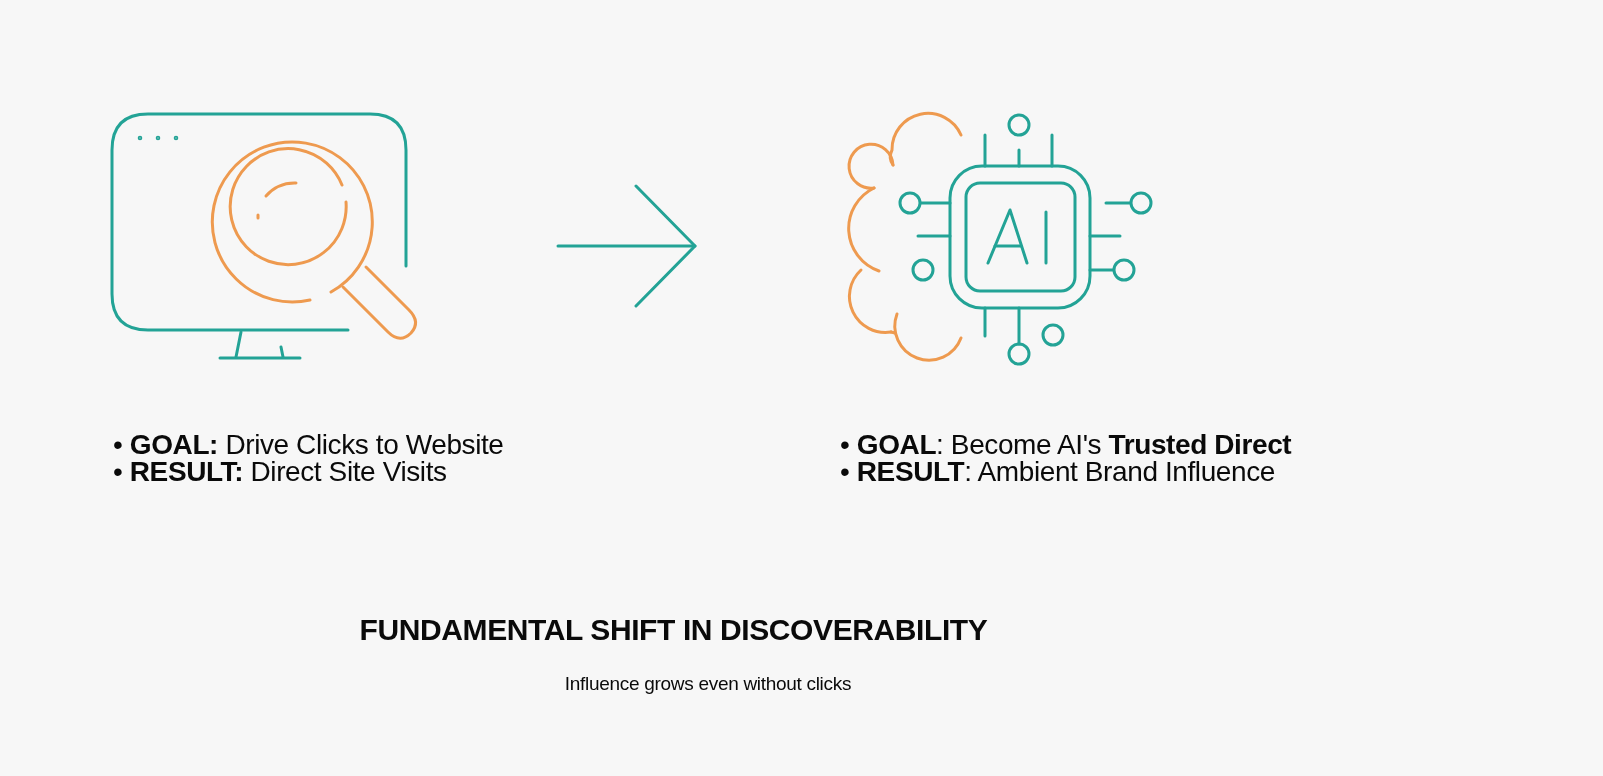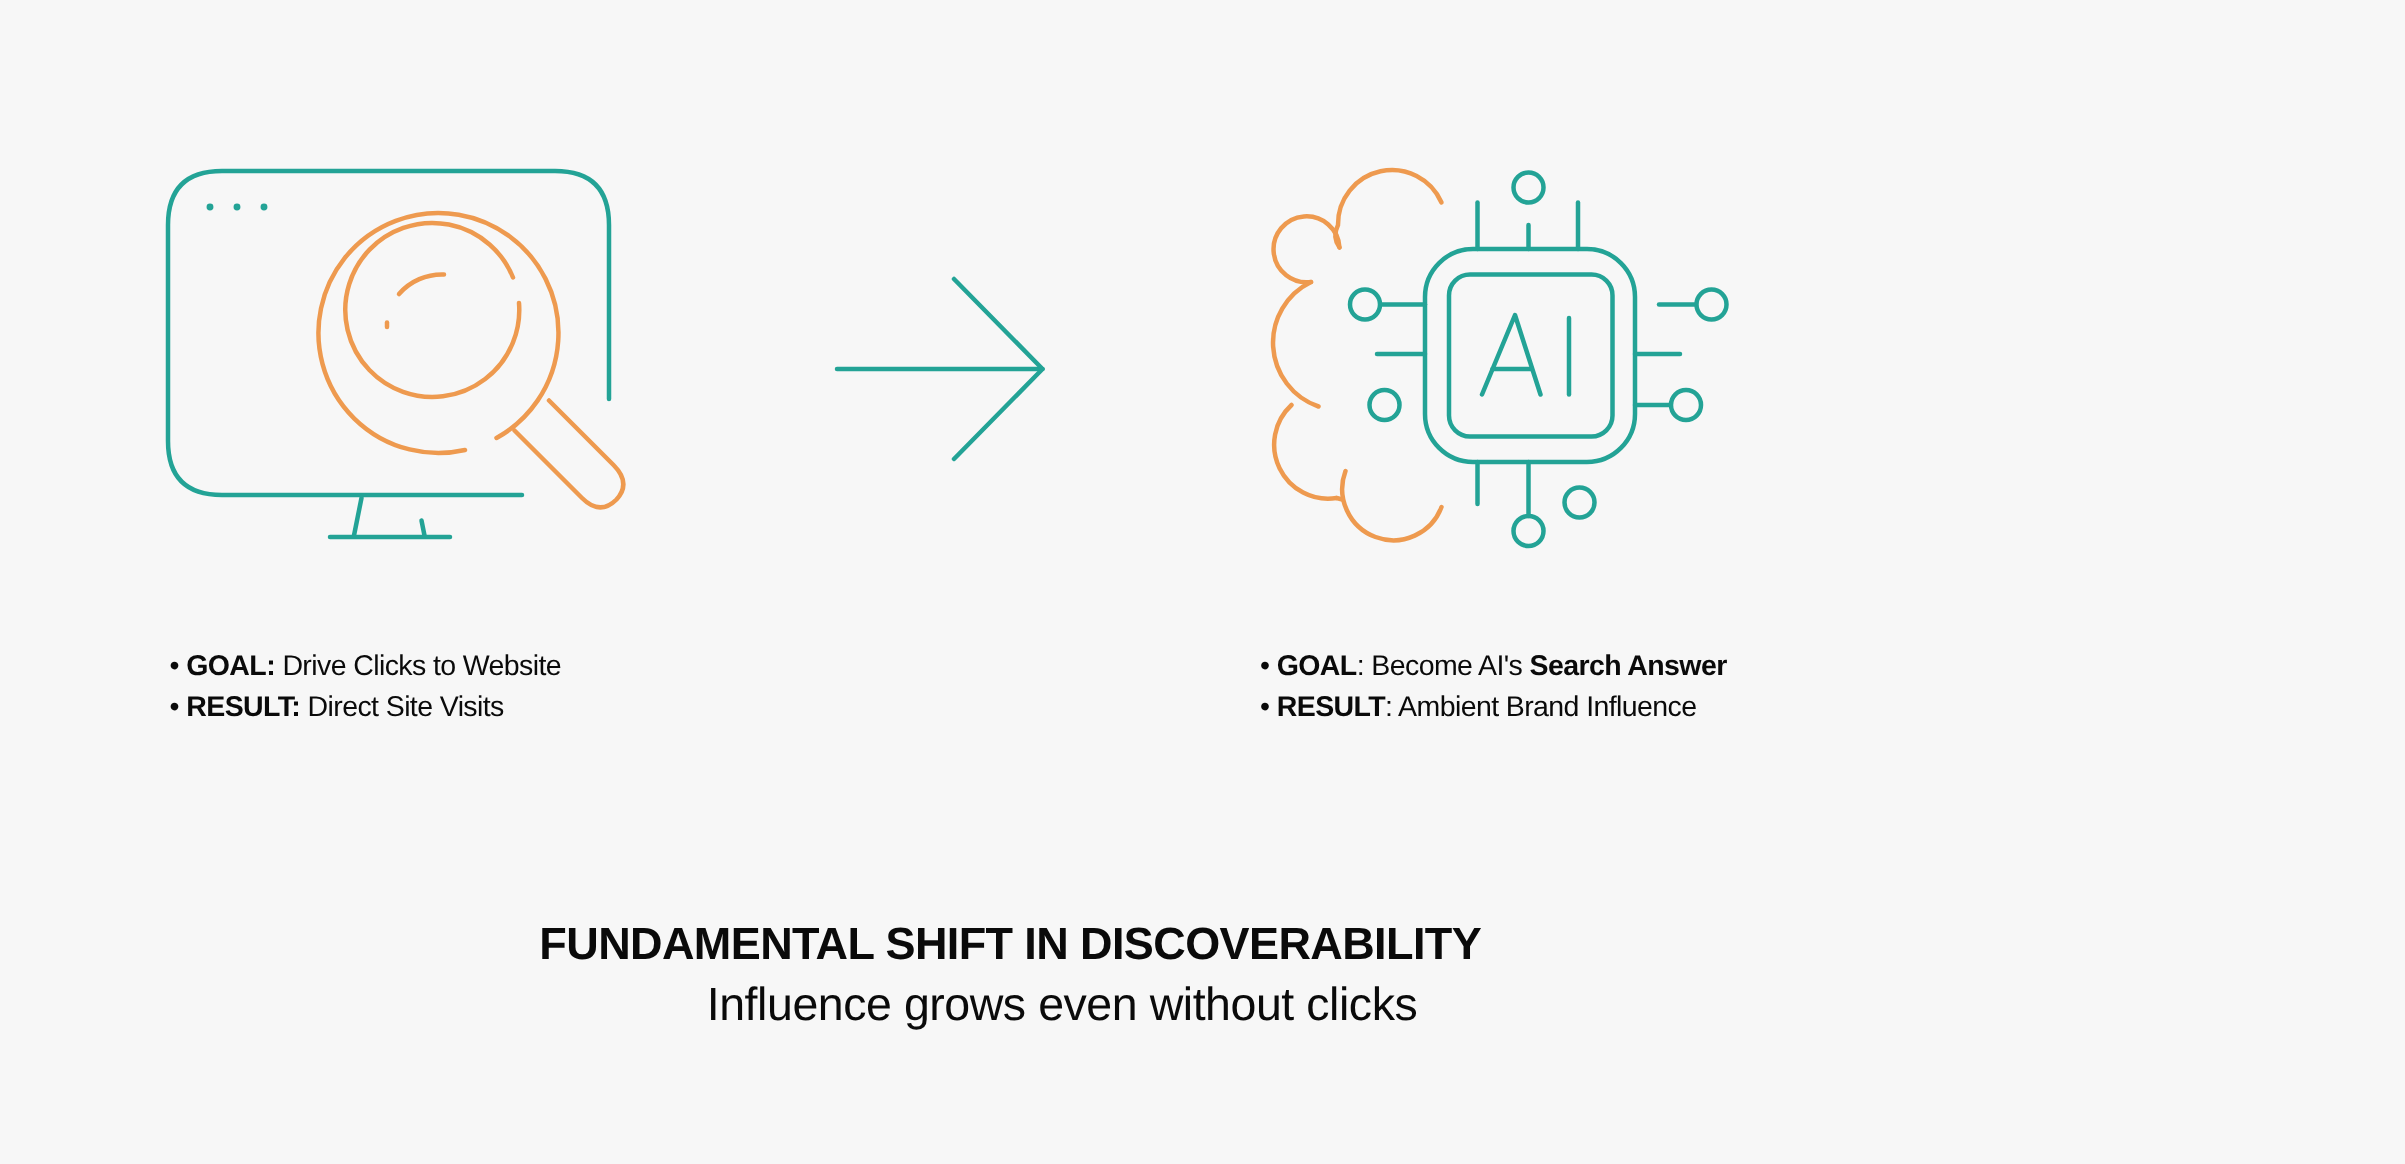--- a/index.html
+++ b/index.html
@@ -15,34 +15,34 @@
   svg { display: block; overflow: visible; }
   .heading {
     font-weight: 700;
     font-size: 30px;
     letter-spacing: -0.3px;
     white-space: nowrap;
     line-height: 1;
   }
   .bullets {
     list-style: none; margin: 0; padding: 0;
-    font-size: 19px;
+    font-size: 28px;
     line-height: 27px;
     white-space: nowrap;
     letter-spacing: -0.4px;
   }
   .bullets li { margin: 0; padding: 0; }
   .b { font-weight: 700; }
   .footer-title {
     font-weight: 700; font-size: 30px; letter-spacing: -0.4px;
     text-align: center; width: 1347px; left: 0; white-space: nowrap; line-height: 1;
   }
   .footer-sub {
-    font-size: 31px; text-align: center; width: 1416px; left: 0;
-    white-space: nowrap; line-height: 1; letter-spacing: -0.3px;
+    font-size: 19px; text-align: center; width: 1416px; left: 0;
+    white-space: nowrap; line-height: 1; letter-spacing: -0.3px; margin-top: 20px;
   }
 </style>
 </head>
 <body>
 
 <div class="abs" style="left:0;top:0;">
   <svg width="1603" height="400" viewBox="0 0 1603 400" style="position:absolute;left:0;top:0;">
     <g fill="none" stroke="#23a396" stroke-width="3" stroke-linecap="round" stroke-linejoin="round">
 
       <path d="M406 266 L406 150 Q406 114 370 114 L148 114 Q112 114 112 150 L112 294 Q112 330 148 330 L348 330"></path>
@@ -133,21 +133,21 @@
       <span>•</span>
       <span class="b">RESULT:</span><span> Direct Site Visits</span>
     </li>
   </ul>
 </div>
 
 <div class="abs" style="left:840px;top:417px;">
   <ul class="bullets" style="margin-top:14px;">
     <li>
       <span>•</span>
-      <span class="b">GOAL</span><span>: Become AI's </span><span class="b">Search Answer</span>
+      <span class="b">GOAL</span><span>: Become AI's </span><span class="b">Trusted Direct</span>
     </li>
     <li>
       <span>•</span>
       <span class="b">RESULT</span><span>: Ambient Brand Influence</span>
     </li>
   </ul>
 </div>
 
 <div class="abs footer-title" style="top:615px;">FUNDAMENTAL SHIFT IN DISCOVERABILITY</div>
 <div class="abs footer-sub" style="top:654px;">Influence grows even without clicks</div>

